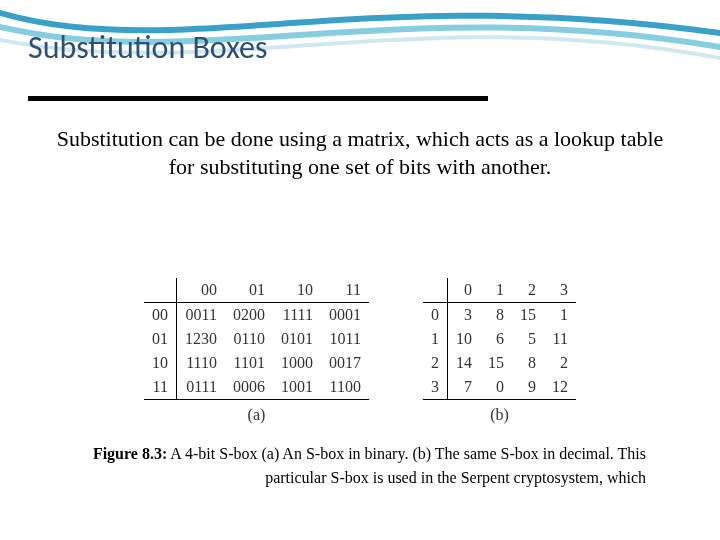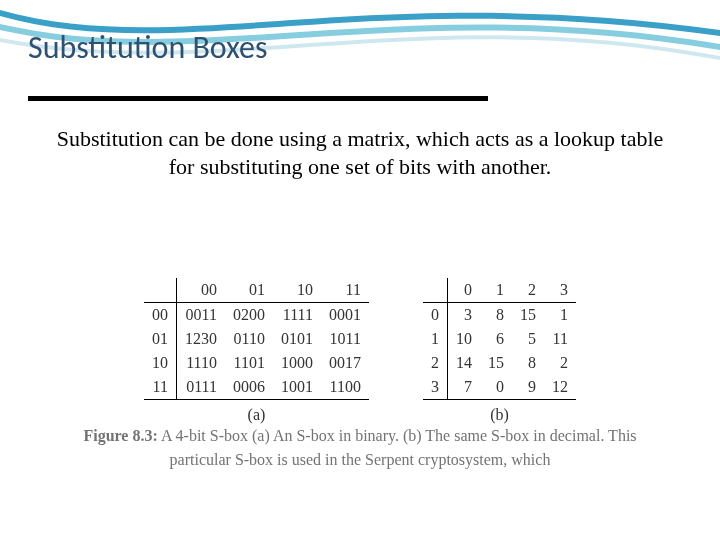--- a/index.html
+++ b/index.html
@@ -33,22 +33,22 @@
   }
   .tables { display: flex; gap: 54px; justify-content: center; align-items: flex-start; }
   .tblk { text-align: center; }
   table { border-collapse: collapse; font-size: 16px; }
   td, th { padding: 3px 8px; text-align: right; font-weight: normal; }
   .hdr td, .hdr th { border-bottom: 1px solid #000; }
   .lastrow td, .lastrow th { border-bottom: 1px solid #000; }
   th.rowh { border-right: 1px solid #000; }
   .sublabel { margin-top: 6px; font-size: 16px; }
   .caption {
-    font-size: 16px; line-height: 1.5; color: #737373;
-    text-align: center; padding: 0 4px;
+    margin-top: 18px; font-size: 16px; line-height: 1.5; color: #000000;
+    text-align: right; padding: 0 4px;
   }
   .caption .figlabel { font-weight: bold; }
 </style>
 </head>
 <body>
 
 <svg class="wave" viewBox="0 0 720 80" preserveAspectRatio="none">
   <path d="M0,10 C180,60 360,-20 720,30 L720,36 C360,-14 180,66 0,16 Z" fill="#3aa0c8"></path>
   <path d="M0,24 C200,70 400,-10 720,44 L720,50 C400,-4 200,76 0,30 Z" fill="#87cde0"></path>
   <path d="M0,38 C220,80 420,0 720,56 L720,60 C420,4 220,84 0,42 Z" fill="#cfe8ef"></path>

